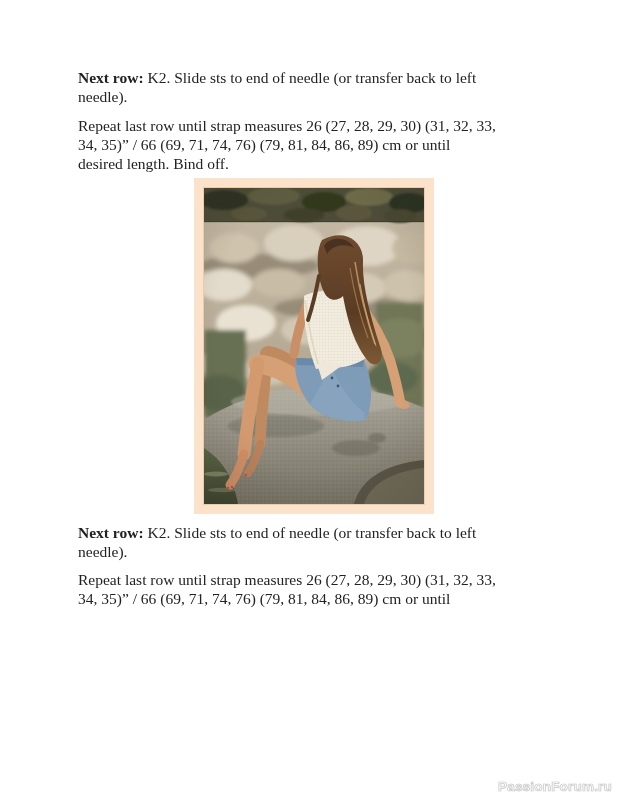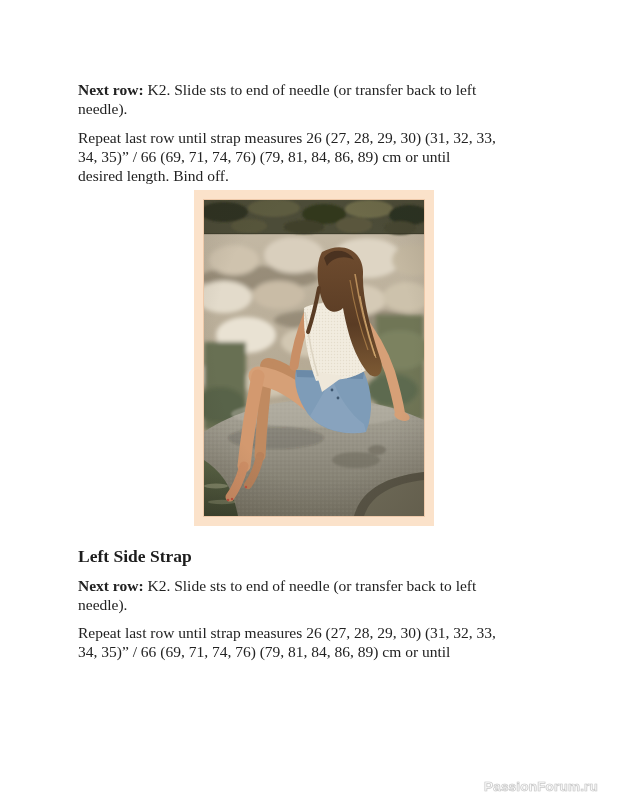--- a/index.html
+++ b/index.html
@@ -6,21 +6,21 @@
   .page{
     position:relative;
     width:618px;height:800px;
     background:#ffffff;
     overflow:hidden;
     font-family:"Liberation Serif", serif;
     color:#222222;
   }
   .content{
     position:absolute;
-    left:78px;top:80px;
+    left:78px;top:68px;
     width:466px;
   }
   .para{font-size:15.5px;line-height:19px;}
   .para .line{white-space:nowrap;}
   .bold{font-weight:bold;}
   #para2{margin-top:10px;}
   .photo-frame{
     width:240px;height:336px;
     box-sizing:border-box;
     padding:10px;
@@ -37,21 +37,21 @@
     font-size:17.5px;
     line-height:22px;
     font-weight:bold;
     color:#1c1c1c;
   }
   #para3{margin-top:7px;}
   #para4{margin-top:9px;}
   #para5{margin-top:9px;}
   .watermark{
     position:absolute;
-    right:20px;bottom:6px;
+    right:6px;bottom:6px;
     font-family:"Liberation Sans", sans-serif;
     font-size:13.5px;
     font-weight:700;
     letter-spacing:.2px;
     color:#fefefe;
     -webkit-text-stroke:0.7px #c9c9c9;
     text-shadow:0 0 1px rgba(185,185,185,.7);
     user-select:none;
   }
 </style>
@@ -216,21 +216,20 @@
           <path d="M151,74 C155,100 162,130 171,156" stroke="#c79a63" stroke-width="1.6" fill="none" opacity="0.85"></path>
           <path d="M146,80 C150,104 156,128 164,150" stroke="#b8894f" stroke-width="1.2" fill="none" opacity="0.7"></path>
           <path d="M156,96 C160,118 166,140 172,158" stroke="#d9b277" stroke-width="1" fill="none" opacity="0.8"></path>
           <path d="M115,88 C112,104 108,120 104,132" stroke="#5a3c24" stroke-width="4" fill="none" stroke-linecap="round"></path>
         </g>
 
         <rect width="220" height="316" fill="url(#gVignette)"></rect>
       </svg>
     </figure>
 
-    <h2 class="section-heading">Left Side Strap</h2>
 
     <div class="para" id="para3">
     </div>
 
     <div class="para" id="para4">
       <div class="line"><span class="bold">Next row:</span><span> K2. Slide sts to end of needle (or transfer back to left</span></div>
       <div class="line">needle).</div>
     </div>
 
     <div class="para" id="para5">

